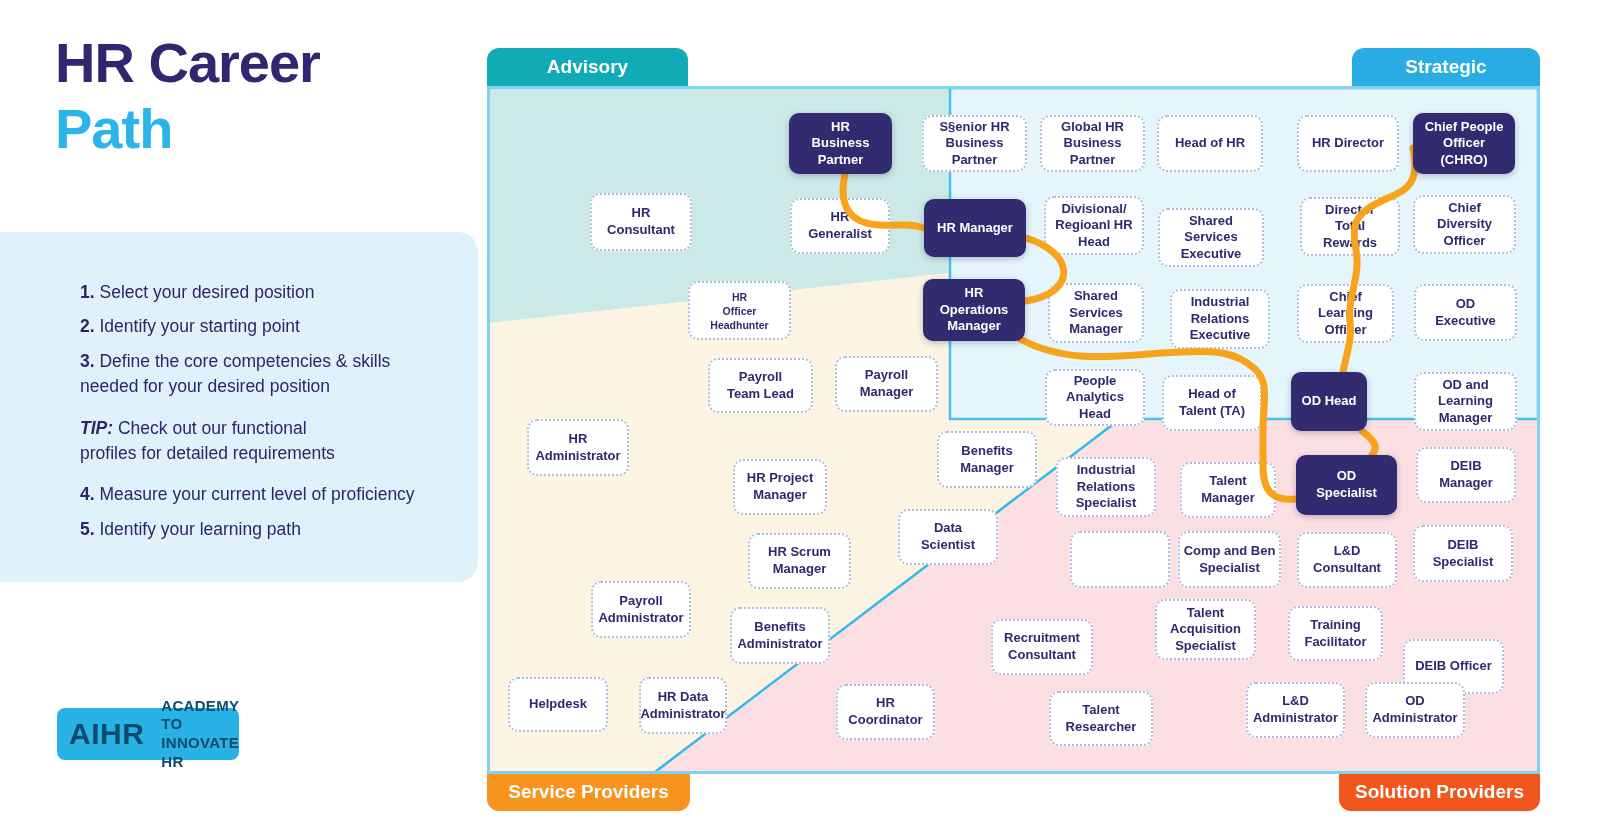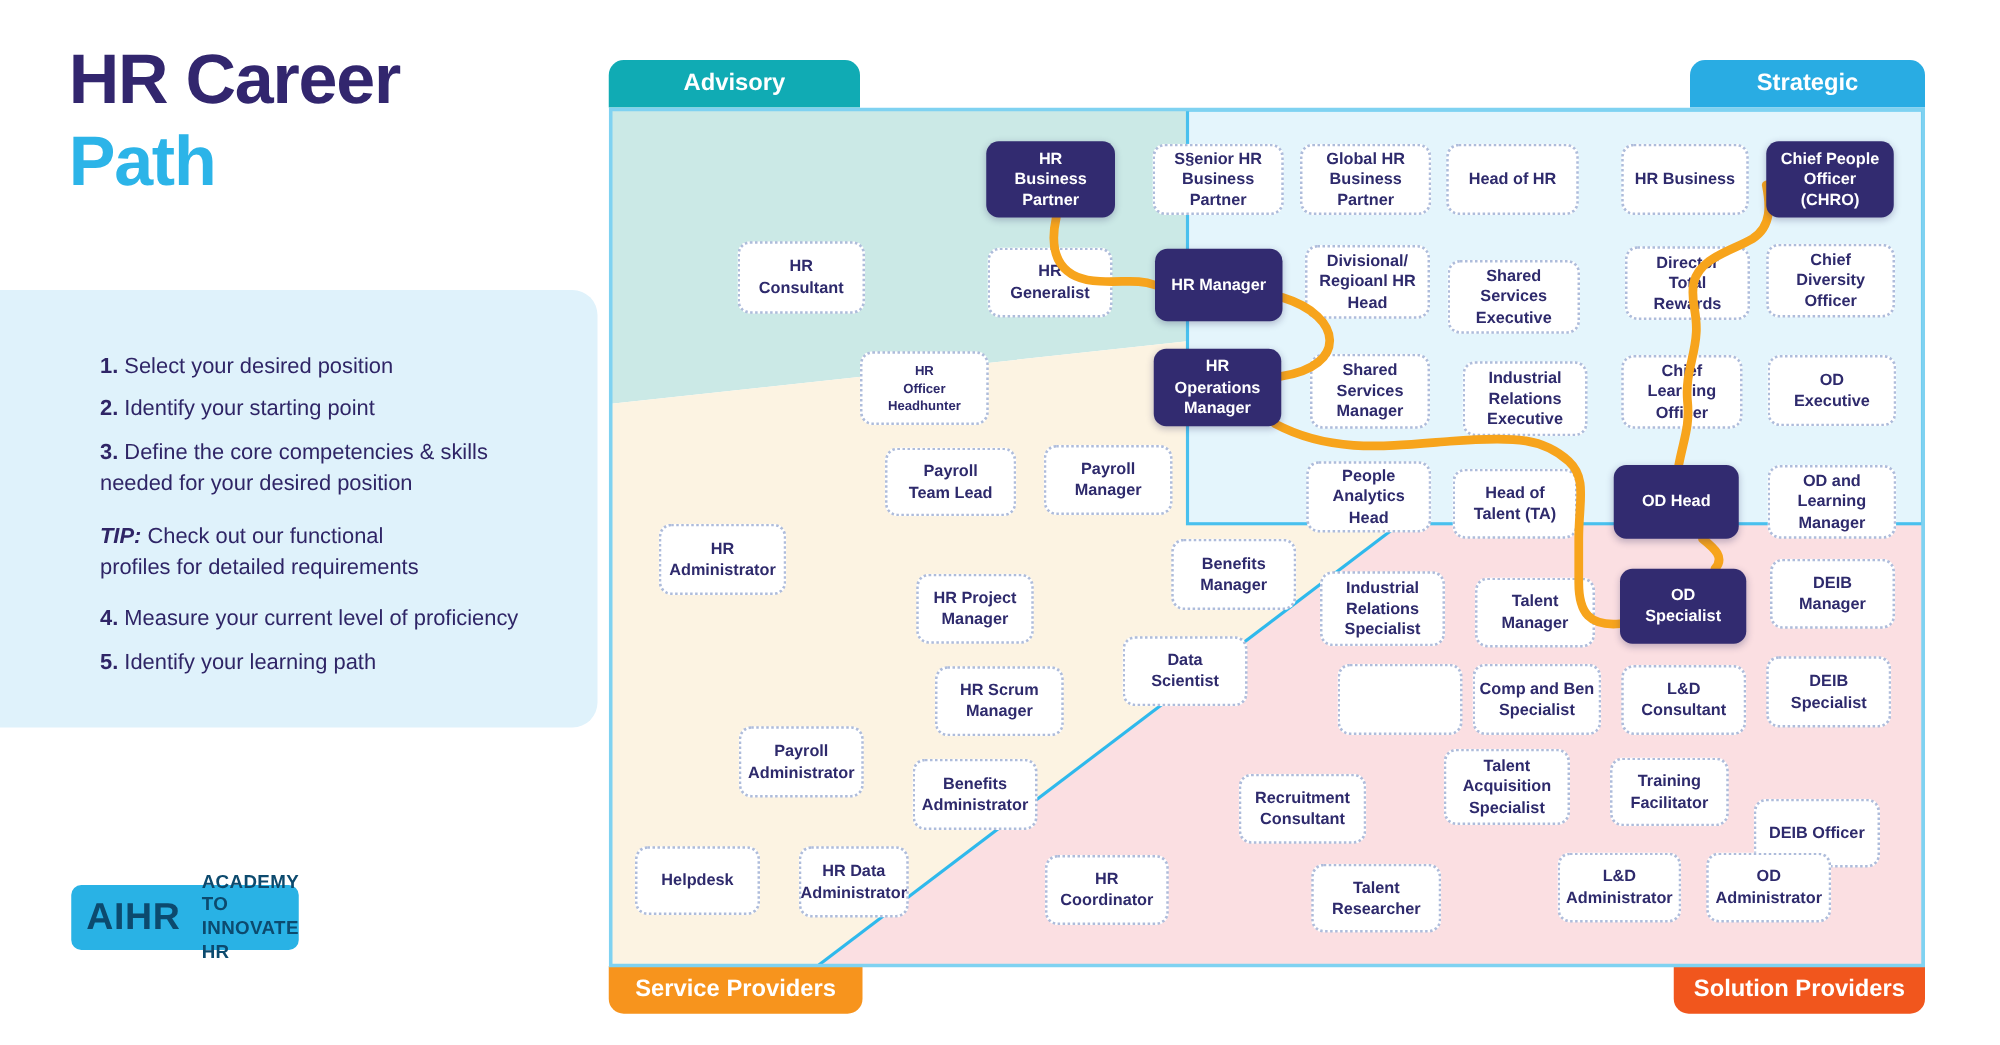--- a/index.html
+++ b/index.html
@@ -114,21 +114,21 @@
   <div class="box dark" style="left: 302px; top: 27px; width: 103px; height: 61px;">HR
 Business
 Partner</div>
       <div class="box dashed" style="left: 435px; top: 29px; width: 105px; height: 57px;">S§enior HR
 Business
 Partner</div>
       <div class="box dashed" style="left: 553px; top: 29px; width: 105px; height: 57px;">Global HR
 Business
 Partner</div>
       <div class="box dashed" style="left: 670px; top: 29px; width: 106px; height: 57px;">Head of HR</div>
-      <div class="box dashed" style="left: 810px; top: 29px; width: 102px; height: 57px;">HR Business</div>
+      <div class="box dashed" style="left: 810px; top: 29px; width: 102px; height: 57px;">HR Director</div>
       <div class="box dark" style="left: 926px; top: 27px; width: 102px; height: 61px;">Chief People
 Officer
 (CHRO)</div>
       <div class="box dashed" style="left: 103px; top: 107px; width: 102px; height: 58px;">HR
 Consultant</div>
       <div class="box dashed" style="left: 303px; top: 112px; width: 100px; height: 56px;">HR
 Generalist</div>
       <div class="box dark" style="left: 437px; top: 113px; width: 102px; height: 58px;">HR Manager</div>
       <div class="box dashed" style="left: 557px; top: 110px; width: 100px; height: 59px;">Divisional/
 Regioanl HR
@@ -161,21 +161,21 @@
 Executive</div>
       <div class="box dashed" style="left: 221px; top: 272px; width: 105px; height: 55px;">Payroll
 Team Lead</div>
       <div class="box dashed" style="left: 348px; top: 270px; width: 103px; height: 56px;">Payroll
 Manager</div>
       <div class="box dashed" style="left: 558px; top: 283px; width: 100px; height: 57px;">People
 Analytics
 Head</div>
       <div class="box dashed" style="left: 675px; top: 289px; width: 100px; height: 56px;">Head of
 Talent (TA)</div>
-      <div class="box dark" style="left: 804px; top: 286px; width: 100px; height: 59px;">OD Head</div>
+      <div class="box dark" style="left: 804px; top: 286px; width: 76px; height: 59px;">OD Head</div>
       <div class="box dashed" style="left: 927px; top: 286px; width: 103px; height: 59px;">OD and
 Learning
 Manager</div>
       <div class="box dashed" style="left: 40px; top: 333px; width: 102px; height: 57px;">HR
 Administrator</div>
       <div class="box dashed" style="left: 246px; top: 373px; width: 94px; height: 56px;">HR Project
 Manager</div>
       <div class="box dashed" style="left: 450px; top: 345px; width: 100px; height: 57px;">Benefits
 Manager</div>
       <div class="box dashed" style="left: 569px; top: 371px; width: 100px; height: 60px;">Industrial

